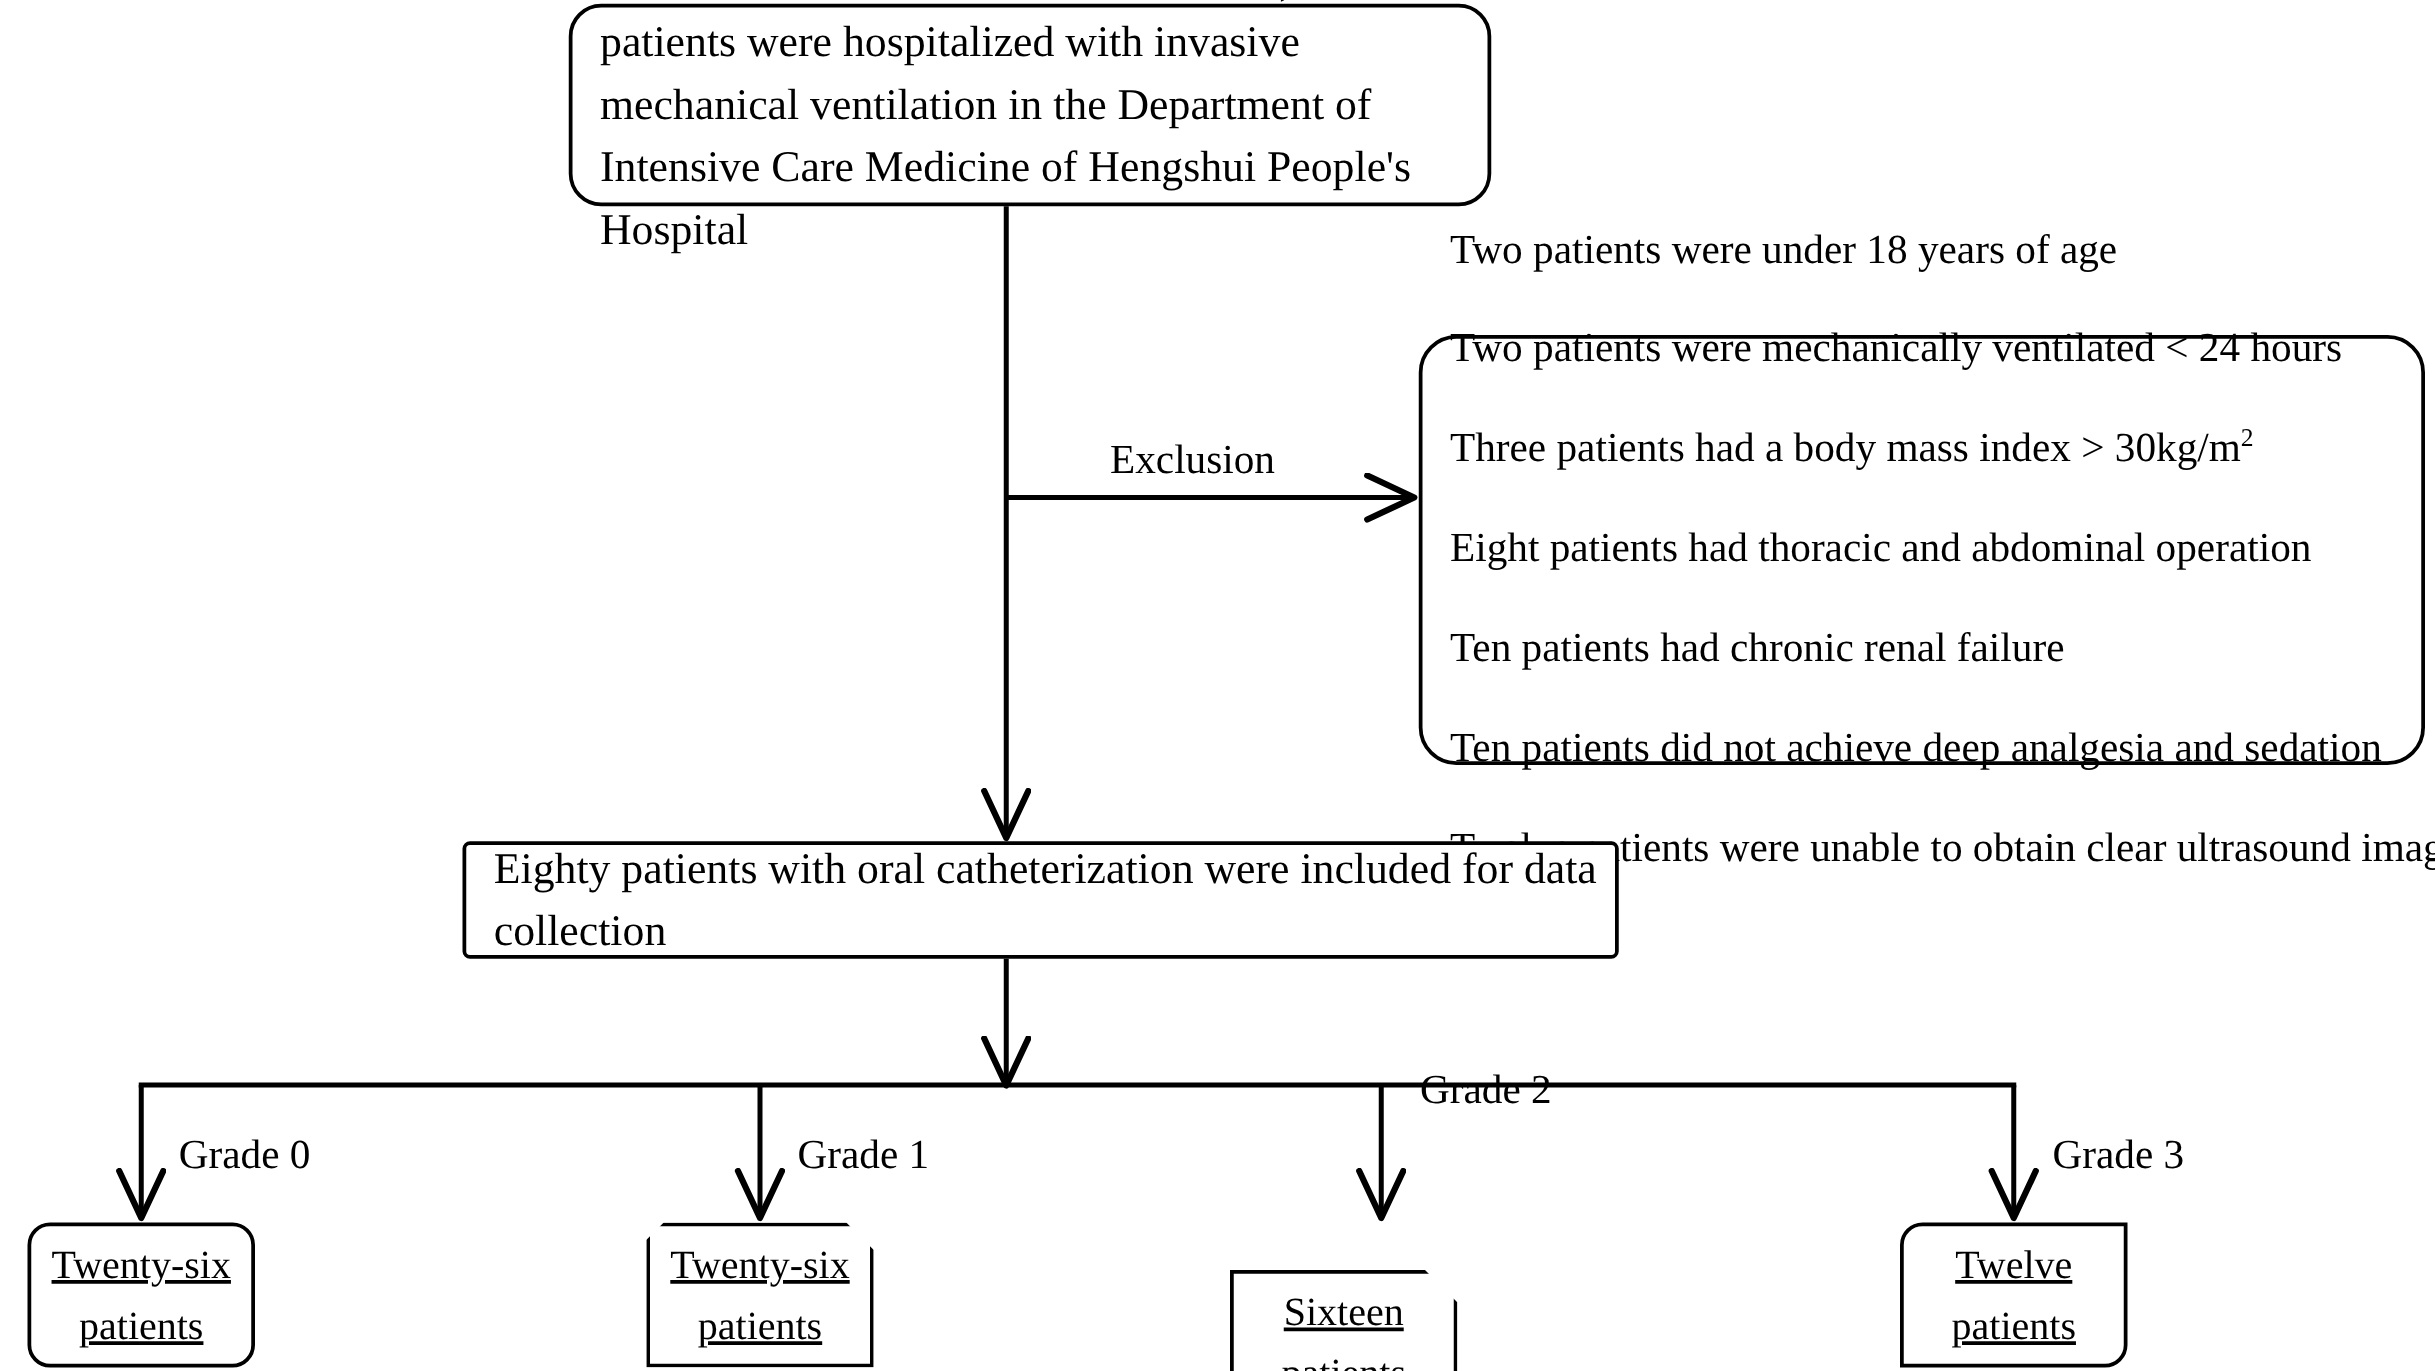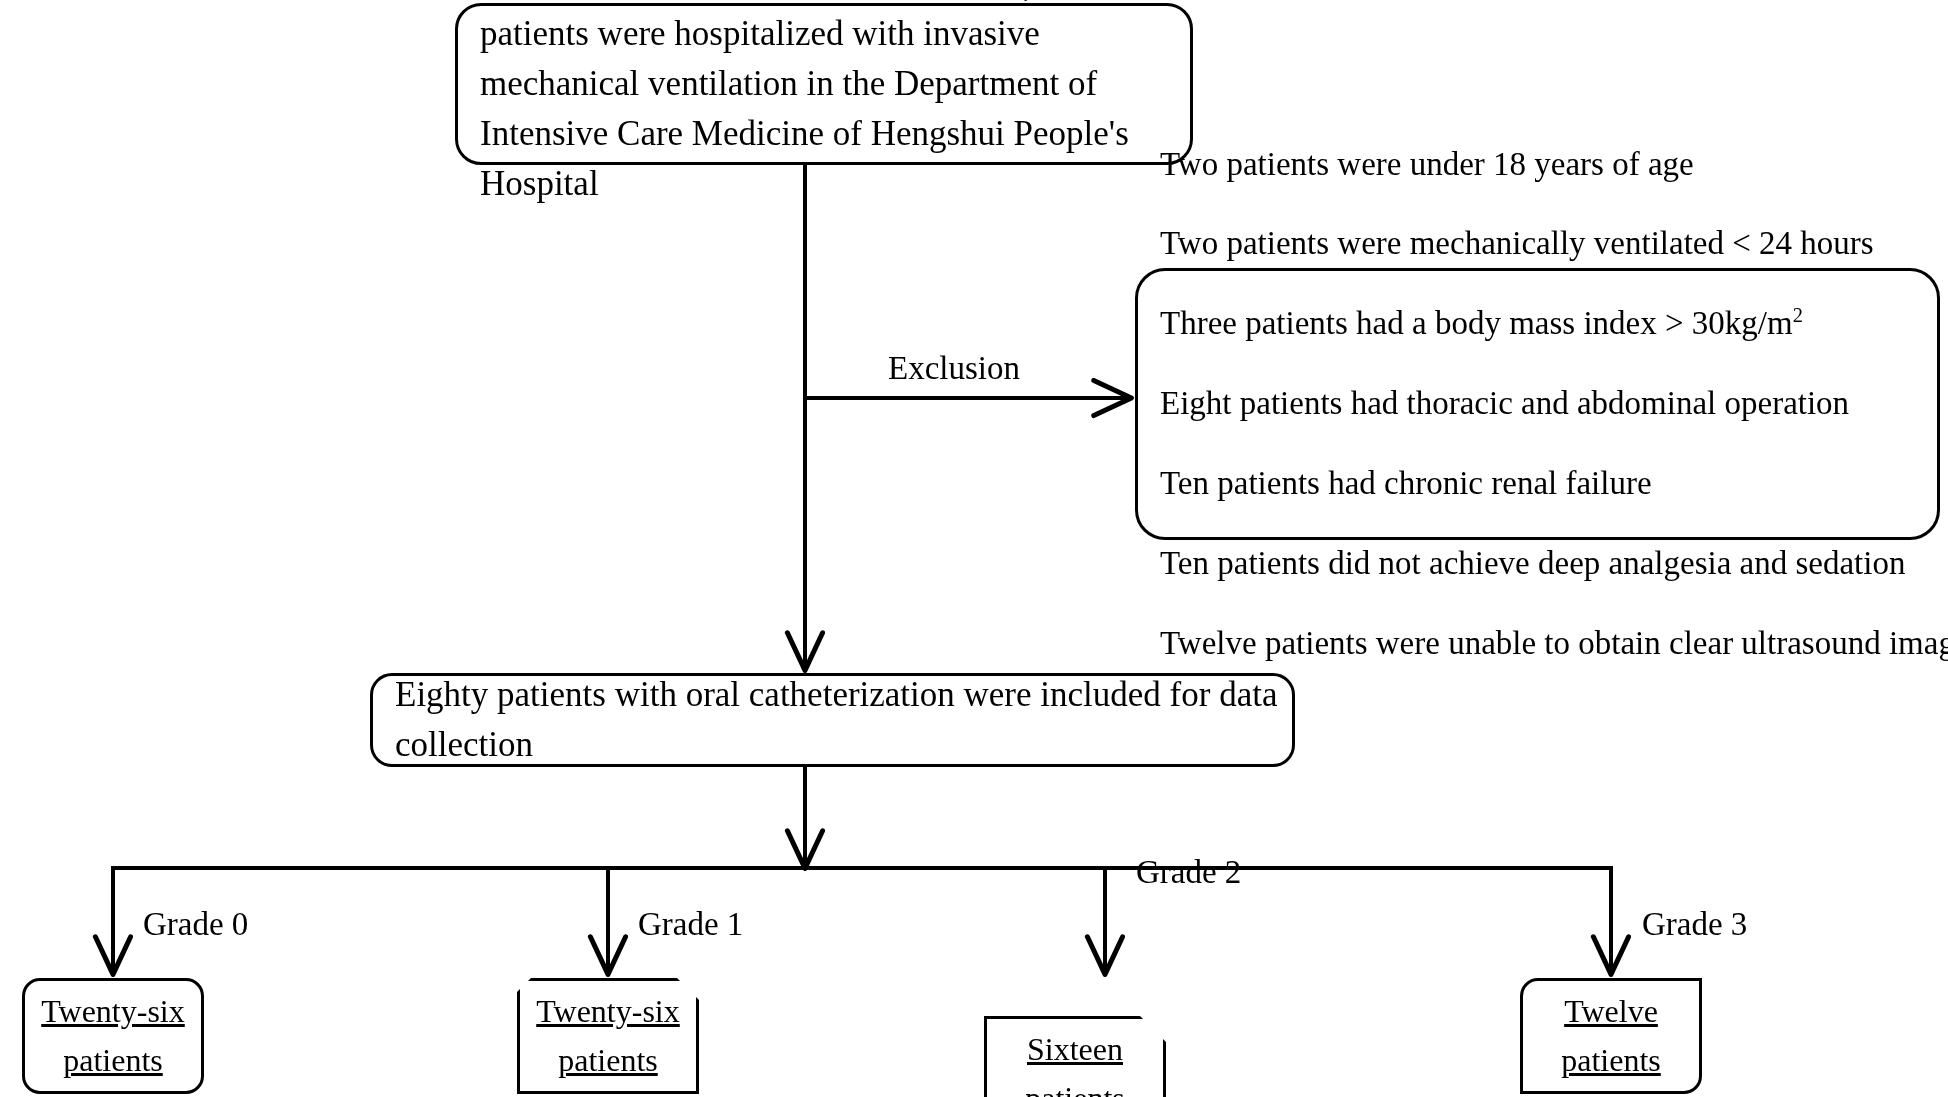--- a/index.html
+++ b/index.html
@@ -53,21 +53,21 @@
   }
   #node-source .node-text {
     font-size: 35px;
   }
 
   
   #node-exclusion {
     left: 1135px;
     top: 268px;
     width: 805px;
-    height: 272px;
+    height: 344px;
     border-radius: 30px;
     padding: 8px 10px 8px 22px;
   }
   #node-exclusion .node-text {
     font-size: 33px;
     line-height: 1.21;
   }
   #node-exclusion .exc-line {
     display: block;
     white-space: nowrap;
@@ -77,21 +77,21 @@
     vertical-align: super;
     line-height: 0;
   }
 
   
   #node-included {
     left: 370px;
     top: 673px;
     width: 925px;
     height: 94px;
-    border-radius: 22px;
+    border-radius: 6px;
     padding: 0 14px 0 22px;
   }
   #node-included .node-text {
     font-size: 35px;
   }
 
   
   .grade-node {
     top: 978px;
     width: 182px;

